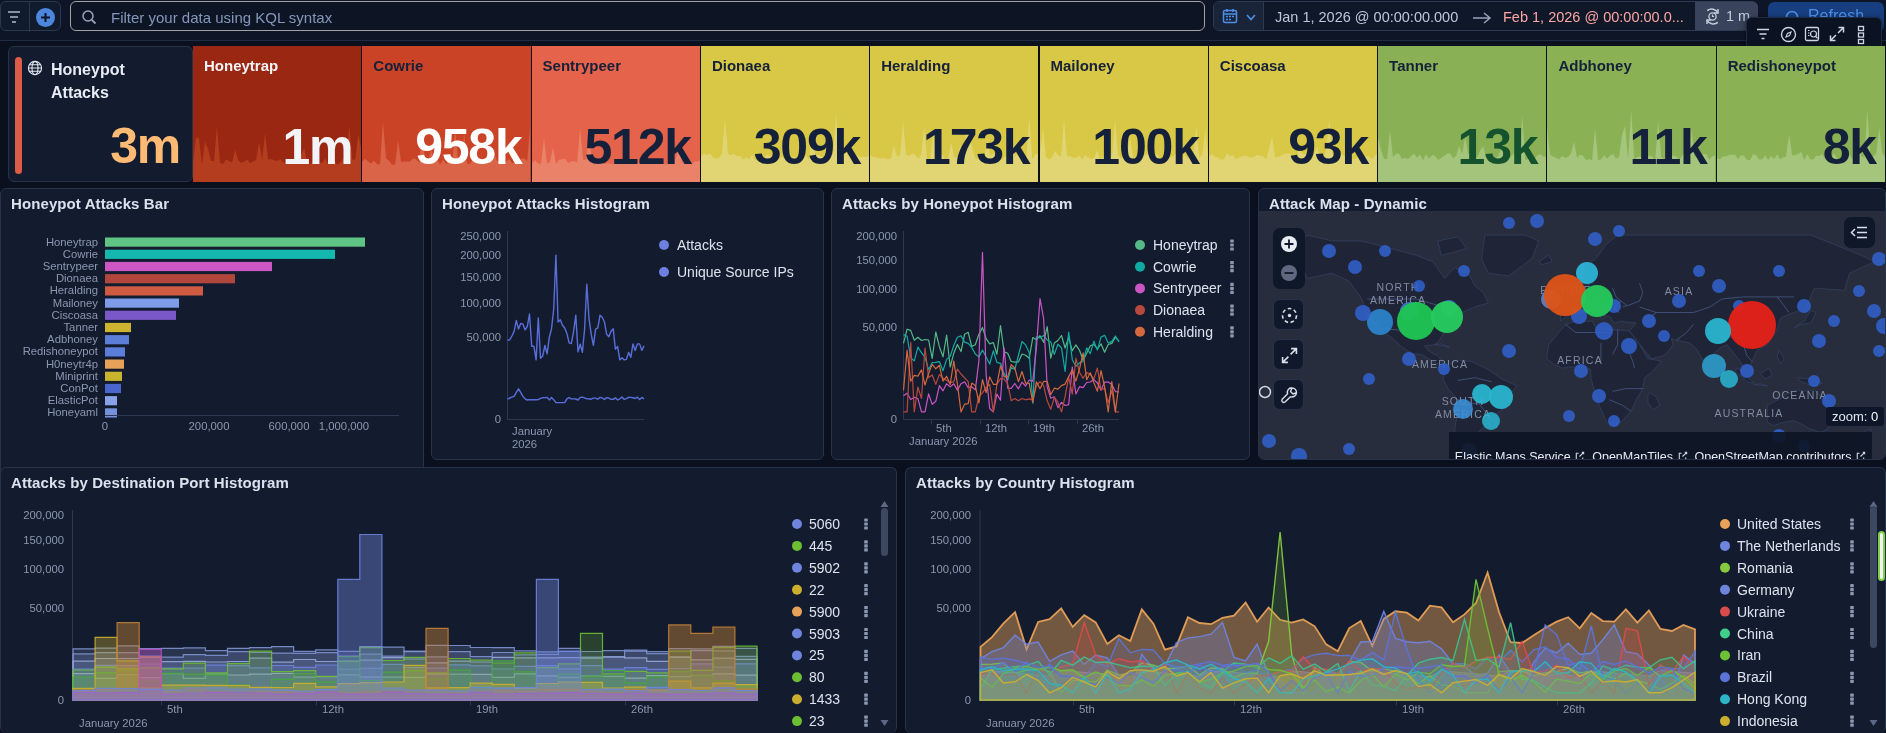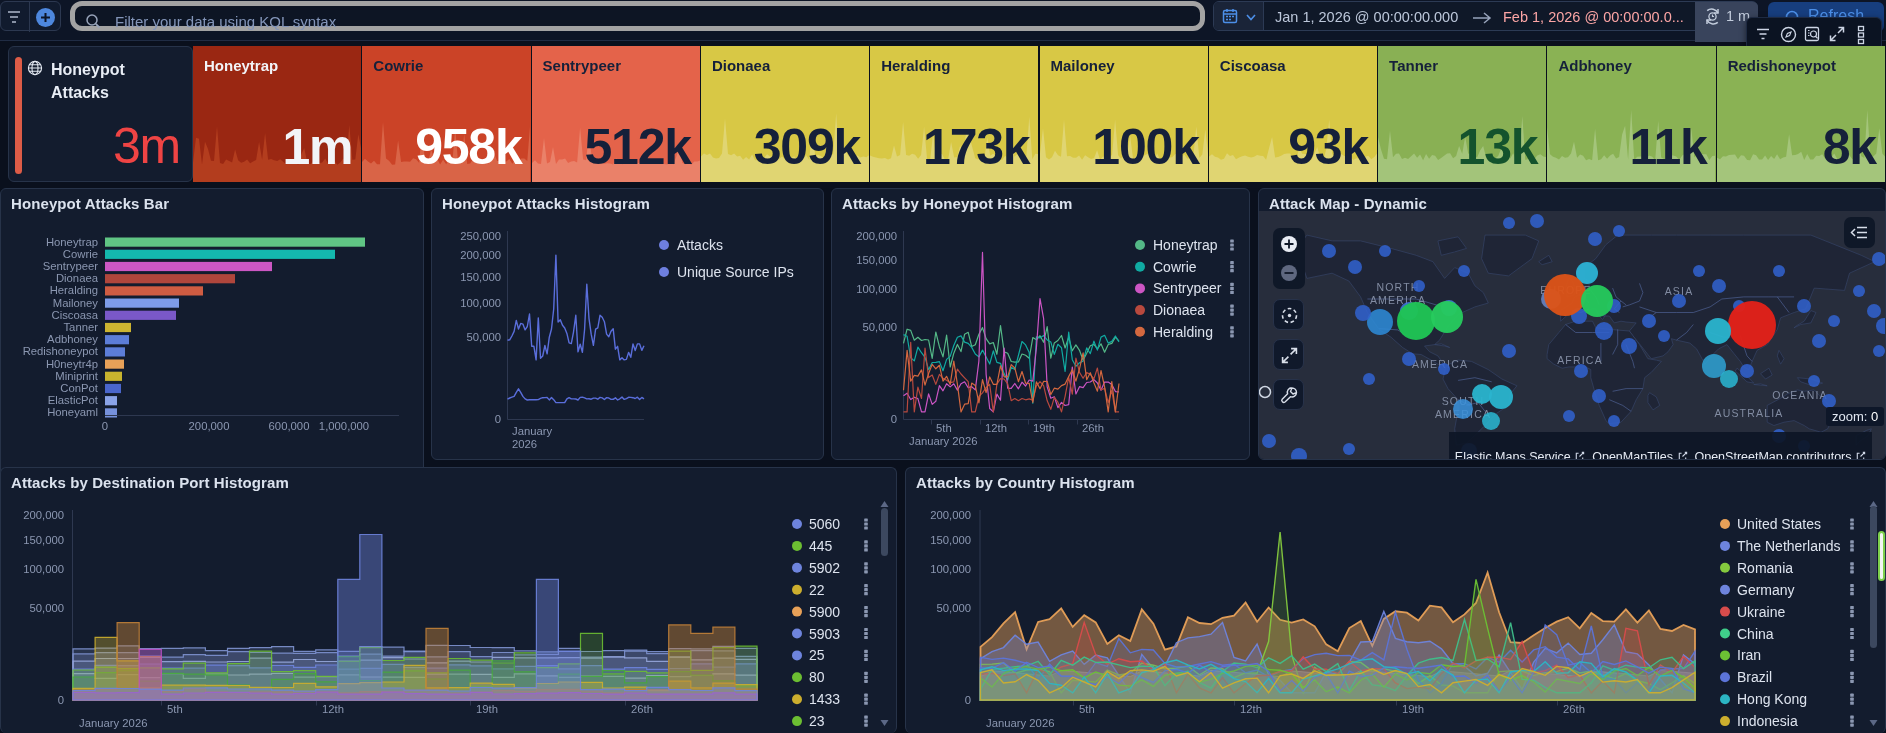--- a/index.html
+++ b/index.html
@@ -17,21 +17,21 @@
 <div class="abs" style="left:0;top:1px;width:61px;height:30px;border:1px solid #2c3850;border-radius:6px;background:#111b2e">
  <svg class="abs" style="left:6px;top:8px" width="16" height="14" viewBox="0 0 16 14">
       <path d="M1,2 H13 M3,7 H11 M5,12 H9" stroke="#aeb9cc" stroke-width="1.6"></path>
     </svg>
  <div class="abs" style="left:28px;top:0;width:1px;height:30px;background:#2c3850"></div>
  <div class="abs" style="left:35px;top:6px;width:19px;height:19px;border-radius:50%;background:#4d87dd"></div>
  <svg class="abs" style="left:35px;top:6px" width="19" height="19" viewBox="0 0 17 17">
       <path d="M8.5,4.5 V12.5 M4.5,8.5 H12.5" stroke="#0d1526" stroke-width="1.8"></path>
     </svg>
 </div>
-<div class="abs" style="left:70px;top:1px;width:1135px;height:30px;border:5px solid #a3a3a3;border-radius:12px;background:#0d1524">
+<div class="abs" style="left:70px;top:1px;width:1135px;height:30px;border:1px solid #a3a3a3;border-radius:6px;background:#0d1524">
  <svg class="abs" style="left:10px;top:7px" width="17" height="17" viewBox="0 0 17 17">
       <circle cx="7" cy="7" r="5" stroke="#98a4ba" stroke-width="1.5" fill="none"></circle>
       <path d="M10.8,10.8 L14.5,14.5" stroke="#98a4ba" stroke-width="1.8"></path>
     </svg>
  <div class="abs" style="left:40px;top:7px;font-size:15px;color:#8496ba">Filter your data using KQL syntax</div>
 </div>
 
 <div class="abs" style="left:1213px;top:1px;width:545px;height:30px;border:1px solid #2c3a54;border-radius:6px;background:#0f1828">
  <div class="abs" style="left:0;top:0;width:50px;height:28px;background:#1a2438;border-radius:5px 0 0 5px;border-right:1px solid #2c3a54">
   <svg class="abs" style="left:8px;top:6px" width="16" height="16" viewBox="0 0 16 16">
@@ -41,21 +41,21 @@
       </svg>
   <svg class="abs" style="left:32px;top:12px" width="10" height="7" viewBox="0 0 10 7">
         <path d="M1,1 L5,5.5 L9,1" stroke="#4c8fe8" stroke-width="1.6" fill="none"></path>
       </svg>
  </div>
  <div class="abs" style="left:61px;top:7px;font-size:14.5px;color:#bcc7da">Jan 1, 2026 @ 00:00:00.000</div>
  <svg class="abs" style="left:258px;top:9px" width="20" height="14" viewBox="0 0 20 14">
       <path d="M1,7 H17 M12,2 L18,7 L12,12" stroke="#97a3ba" stroke-width="1.5" fill="none"></path>
     </svg>
  <div class="abs" style="left:289px;top:7px;font-size:14.5px;color:#fca5a5">Feb 1, 2026 @ 00:00:00.0...</div>
- <div class="abs" style="left:481px;top:0;width:63px;height:40px;background:#39445c;border-radius:0 5px 5px 0">
+ <div class="abs" style="left:481px;top:0;width:63px;height:28px;background:#39445c;border-radius:0 5px 5px 0">
   <svg class="abs" style="left:8px;top:5px" width="19" height="19" viewBox="0 0 19 19">
         <path d="M4.2,3.6 A7,7 0 0 1 15,6" stroke="#c3cddd" stroke-width="1.5" fill="none"></path>
         <path d="M14.8,15.4 A7,7 0 0 1 4,13" stroke="#c3cddd" stroke-width="1.5" fill="none"></path>
         <path d="M15,2 V6 H11" stroke="#c3cddd" stroke-width="1.5" fill="none"></path>
         <path d="M4,17 V13 H8" stroke="#c3cddd" stroke-width="1.5" fill="none"></path>
         <circle cx="9.5" cy="9.5" r="3.6" stroke="#c3cddd" stroke-width="1.3" fill="none"></circle>
         <path d="M9.5,7.6 V9.5 H11" stroke="#c3cddd" stroke-width="1.2" fill="none"></path>
       </svg>
   <div class="abs" style="left:31px;top:6px;font-size:14.5px;color:#c3cddd">1 m</div>
  </div>
@@ -98,21 +98,21 @@
 <div class="panel" style="left:8px;top:46px;width:185px;height:136px">
  <div class="abs" style="left:6px;top:10px;width:7px;height:117px;border-radius:4px;background:#dd5c47"></div>
  <svg class="abs" style="left:18px;top:13px" width="16" height="16" viewBox="0 0 17 17">
       <g stroke="#e4e9f2" stroke-width="1.2" fill="none">
         <circle cx="8.5" cy="8.5" r="7"></circle>
         <ellipse cx="8.5" cy="8.5" rx="3.2" ry="7"></ellipse>
         <path d="M1.5,8.5 H15.5 M2.5,5 H14.5 M2.5,12 H14.5"></path>
       </g>
     </svg>
  <div class="abs" style="left:42px;top:11px;font-size:16px;font-weight:bold;color:#e8edf5;line-height:1.45">Honeypot<br>Attacks</div>
- <div class="abs" style="right:12px;bottom:10px;font-size:50px;font-weight:normal;color:#ef4444;letter-spacing:-1.2px;line-height:1">3m</div>
+ <div class="abs" style="right:12px;bottom:10px;font-size:50px;font-weight:bold;color:#fdba74;letter-spacing:-1.2px;line-height:1">3m</div>
 </div>
 
 <div class="tile" style="left:193.0px;width:168.3px;background:#9a2712">
 <svg class="tsp" width="168" height="66" viewBox="0 0 168 66" preserveAspectRatio="none">
       <path d="M0,66.0 L0.0,46.7 L3.0,21.8 L6.0,22.8 L9.0,48.6 L12.0,25.8 L15.0,33.0 L18.0,44.7 L21.0,45.0 L24.0,10.3 L27.0,46.9 L30.1,48.1 L33.1,43.5 L36.1,45.0 L39.1,46.4 L42.1,33.6 L45.1,44.3 L48.1,46.8 L51.1,45.8 L54.1,43.6 L57.1,47.2 L60.1,45.4 L63.1,44.0 L66.1,26.0 L69.1,43.8 L72.1,17.1 L75.1,43.8 L78.1,43.1 L81.1,44.3 L84.2,45.0 L87.2,43.3 L90.2,45.7 L93.2,48.4 L96.2,44.6 L99.2,43.4 L102.2,46.3 L105.2,48.7 L108.2,38.8 L111.2,32.1 L114.2,46.3 L117.2,48.3 L120.2,45.2 L123.2,43.4 L126.2,47.0 L129.2,46.5 L132.2,42.5 L135.2,47.7 L138.2,47.3 L141.3,45.0 L144.3,48.8 L147.3,46.4 L150.3,42.5 L153.3,45.4 L156.3,8.9 L159.3,43.7 L162.3,43.6 L165.3,18.3 L168.3,33.5 L168.3,66.0 Z" fill="#b33d1e"></path>
     </svg>
 <div class="ttitle" style="color:#f2f4f8">Honeytrap</div>
 <div class="tval" style="color:#f2f4f8">1m</div>
 </div>
 <div class="tile" style="left:362.3px;width:168.3px;background:#cb4327">

